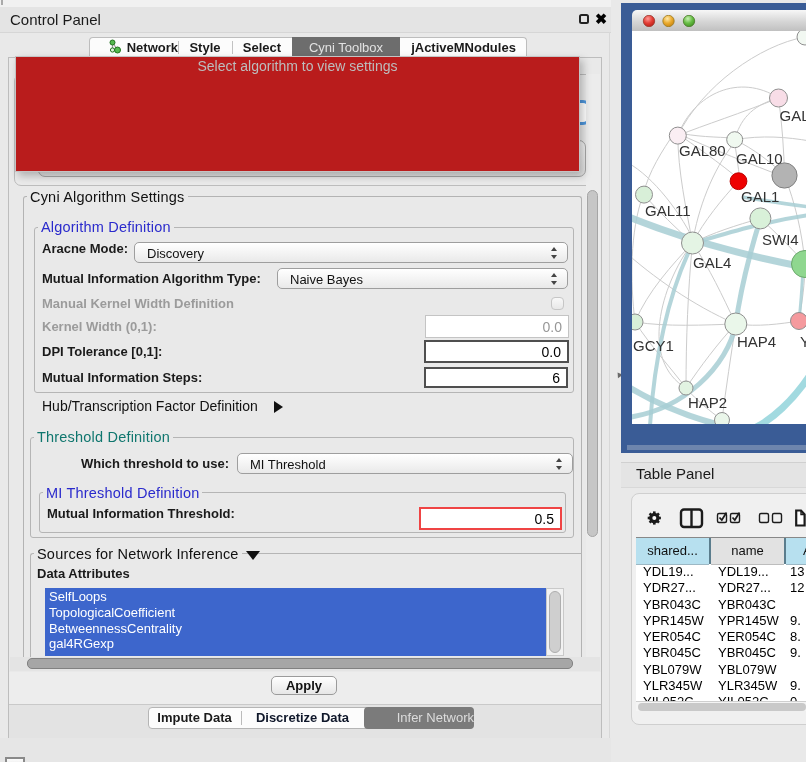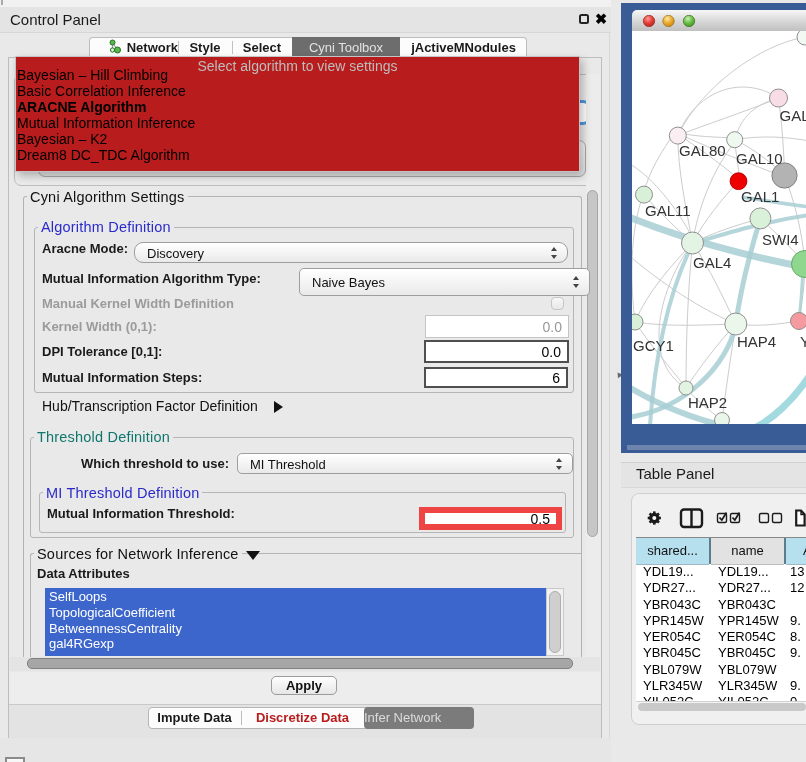--- a/index.html
+++ b/index.html
@@ -59,27 +59,27 @@
 <div class="abs" style="left:586px;top:74px;width:14px;height:588px;background:#ececec;"></div>
 <div class="abs" style="left:587px;top:190px;width:11px;height:347px;background:#c6c6c6;border:1px solid #a5a5a5;border-radius:6px;box-sizing:border-box;"></div>
 
 <div class="abs" style="left:23px;top:196px;width:559px;height:465px;border:1px solid #b3b3b3;border-bottom:none;border-radius:3px 3px 0 0;box-sizing:border-box;"></div>
 <div class="gtitle" style="left:27px;top:189px;color:#111;">Cyni Algorithm Settings</div>
 
 <div class="gbox" style="left:34px;top:227px;width:540px;height:166px;"></div>
 <div class="gtitle" style="left:38px;top:219px;color:#2a2acc;">Algorithm Definition</div>
 
 <div class="lbl" style="left:42px;top:241px;">Aracne Mode:</div>
-<div class="combo" style="left:134px;top:242px;width:434px;height:21px;border-radius:9px;">
+<div class="combo" style="left:134px;top:242px;width:434px;height:21px;">
     <span class="ct">Discovery</span>
     <span class="spin"></span>
   </div>
 
 <div class="lbl" style="left:42px;top:271px;">Mutual Information Algorithm Type:</div>
-<div class="combo" style="left:277px;top:268px;width:291px;height:28px;margin-left:22px;">
+<div class="combo" style="left:277px;top:268px;width:291px;height:21px;">
     <span class="ct">Naive Bayes</span>
     <span class="spin"></span>
   </div>
 
 <div class="glbl" style="left:42px;top:296px;">Manual Kernel Width Definition</div>
 <div class="abs" style="left:551px;top:297px;width:13px;height:13px;border:1px solid #c6c6c6;border-radius:4px;background:linear-gradient(#f8f8f8,#e8e8e8);box-sizing:border-box;"></div>
 
 <div class="glbl" style="left:42px;top:319px;">Kernel Width (0,1):</div>
 <div class="field" style="left:425px;top:315px;width:144px;height:23px;border:1px solid #c4c4c4;color:#979797;">0.0</div>
 
@@ -97,21 +97,21 @@
 
 <div class="lbl" style="left:81px;top:456px;">Which threshold to use:</div>
 <div class="combo" style="left:237px;top:453px;width:336px;height:21px;">
     <span class="ct">MI Threshold</span>
     <span class="spin"></span>
   </div>
 
 <div class="gbox" style="left:39px;top:492px;width:527px;height:41px;"></div>
 <div class="gtitle" style="left:43px;top:485px;color:#2a2acc;">MI Threshold Definition</div>
 <div class="lbl" style="left:47px;top:506px;">Mutual Information Threshold:</div>
-<div class="field" style="left:419px;top:507px;width:143px;height:23px;border:6px solid #ef4444;">0.5</div>
+<div class="field" style="left:419px;top:507px;width:143px;height:23px;border:2px solid #ef4444;">0.5</div>
 
 <div class="abs" style="left:30px;top:553px;width:552px;height:108px;border:1px solid #b5b5b5;border-bottom:none;border-right:none;border-radius:3px 0 0 0;box-sizing:border-box;"></div>
 <div class="gtitle" style="left:34px;top:546px;color:#111;">Sources for Network Inference</div>
 <div class="abs" style="left:246px;top:551px;width:0;height:0;border-left:7px solid transparent;border-right:7px solid transparent;border-top:9px solid #111;"></div>
 <div class="lbl" style="left:37px;top:566px;font-size:13px;">Data Attributes</div>
 
 <div class="abs" style="left:45px;top:588px;width:501px;height:68px;background:#3d66cc;overflow:hidden;">
   <div style="font-size:13px;color:#fff;padding:1px 8px 0 4px;line-height:15.8px;">SelfLoops<br>TopologicalCoefficient<br>BetweennessCentrality<br>gal4RGexp</div>
 </div>
 <div class="abs" style="left:546px;top:588px;width:18px;height:68px;background:#f2f2f2;border:1px solid #c9c9c9;box-sizing:border-box;"></div>
@@ -120,29 +120,28 @@
 <div class="abs" style="left:10px;top:657px;width:590px;height:14px;background:#e4e4e4;"></div>
 <div class="abs" style="left:27px;top:658px;width:546px;height:11px;background:#a6a6a6;border:1px solid #818181;border-radius:5px;box-sizing:border-box;"></div>
 
 <div class="abs" style="left:9px;top:672px;width:592px;height:32px;background:#ededed;border-bottom:1px solid #c9c9c9;"></div>
 <div class="abs" style="left:271px;top:676px;width:66px;height:19px;border:1px solid #9b9b9b;border-radius:5px;background:linear-gradient(#ffffff,#e6e6e6);font-size:13px;font-weight:bold;color:#111;text-align:center;line-height:18px;box-sizing:border-box;">Apply</div>
 
 <div class="abs" style="left:9px;top:705px;width:592px;height:33px;background:#e3e3e3;"></div>
 <div class="abs" style="left:148px;top:707px;width:326px;height:22px;background:#fcfcfc;border:1px solid #b5b5b5;border-radius:4px;box-sizing:border-box;"></div>
 <div class="abs" style="left:241px;top:711px;width:1px;height:14px;background:#bbb;"></div>
 <div class="abs" style="left:148px;top:707px;width:93px;height:22px;line-height:22px;font-size:13px;font-weight:bold;color:#1a1a1a;text-align:center;">Impute Data</div>
-<div class="abs" style="left:241px;top:707px;width:123px;height:22px;line-height:22px;font-size:13px;font-weight:bold;color:#b91c1c;text-align:center;">Discretize Data</div>
-<div class="abs" style="left:364px;top:707px;width:110px;height:22px;line-height:22px;font-size:13px;color:#dcdcdc;text-align:left;background:#7b7b7b;border-radius:4px;">Infer Network</div>
+<div class="abs" style="left:241px;top:707px;width:123px;height:22px;line-height:22px;font-size:13px;font-weight:bold;color:#0f172a;text-align:center;">Discretize Data</div>
+<div class="abs" style="left:364px;top:707px;width:110px;height:22px;line-height:22px;font-size:13px;color:#dcdcdc;text-align:right;background:#7b7b7b;border-radius:4px;">Infer Network</div>
 
 <div class="abs" style="left:0;top:738px;width:611px;height:24px;background:#e6e6e6;"></div>
 <div class="abs" style="left:5px;top:757px;width:16px;height:5px;border:2px solid #8a8a8a;border-bottom:none;background:linear-gradient(#fdfdfd,#ececec);"></div>
 
 <div class="abs" style="left:15px;top:56px;width:565px;height:116px;background:#b91c1c;border:1px solid #c4c4c4;box-shadow:3px 4px 8px rgba(0,0,0,0.25);box-sizing:border-box;">
   <div style="position:absolute;left:0;top:1px;width:100%;font-size:14px;color:#bdbdbd;text-align:center;">Select algorithm to view settings</div>
-  <div style="position:absolute;left:1px;top:10px;font-size:14px;color:#000;line-height:16.1px;">Bayesian – Hill Climbing<br>Basic Correlation Inference<br><b>ARACNE Algorithm</b><br>Mutual Information Inference<br>Bayesian – K2<br>Dream8 DC_TDC Algorithm</div>
 </div>
 
 <div class="abs" style="left:609px;top:32px;width:1px;height:706px;background:#d8d8d8;"></div>
 <div class="abs" style="left:616px;top:372px;width:0;height:0;border-left:3px solid transparent;border-right:3px solid transparent;border-bottom:5px solid #6a6a6a;transform:rotate(-35deg);"></div>
 
 <div class="abs" style="left:621px;top:3px;width:185px;height:450px;background:#3a5c96;"></div>
 <div class="abs" style="left:627px;top:445px;width:179px;height:5px;background:#6d85ad;"></div>
 <div class="abs" style="left:632px;top:10px;width:174px;height:21px;background:linear-gradient(#f7f7f7,#d6d6d6 55%,#c0c0c0);border-bottom:1px solid #8c8c8c;border-radius:5px 0 0 0;"></div>
 <svg class="abs" style="left:640px;top:15px;" width="60" height="12" viewBox="0 0 60 12">
   <defs>

